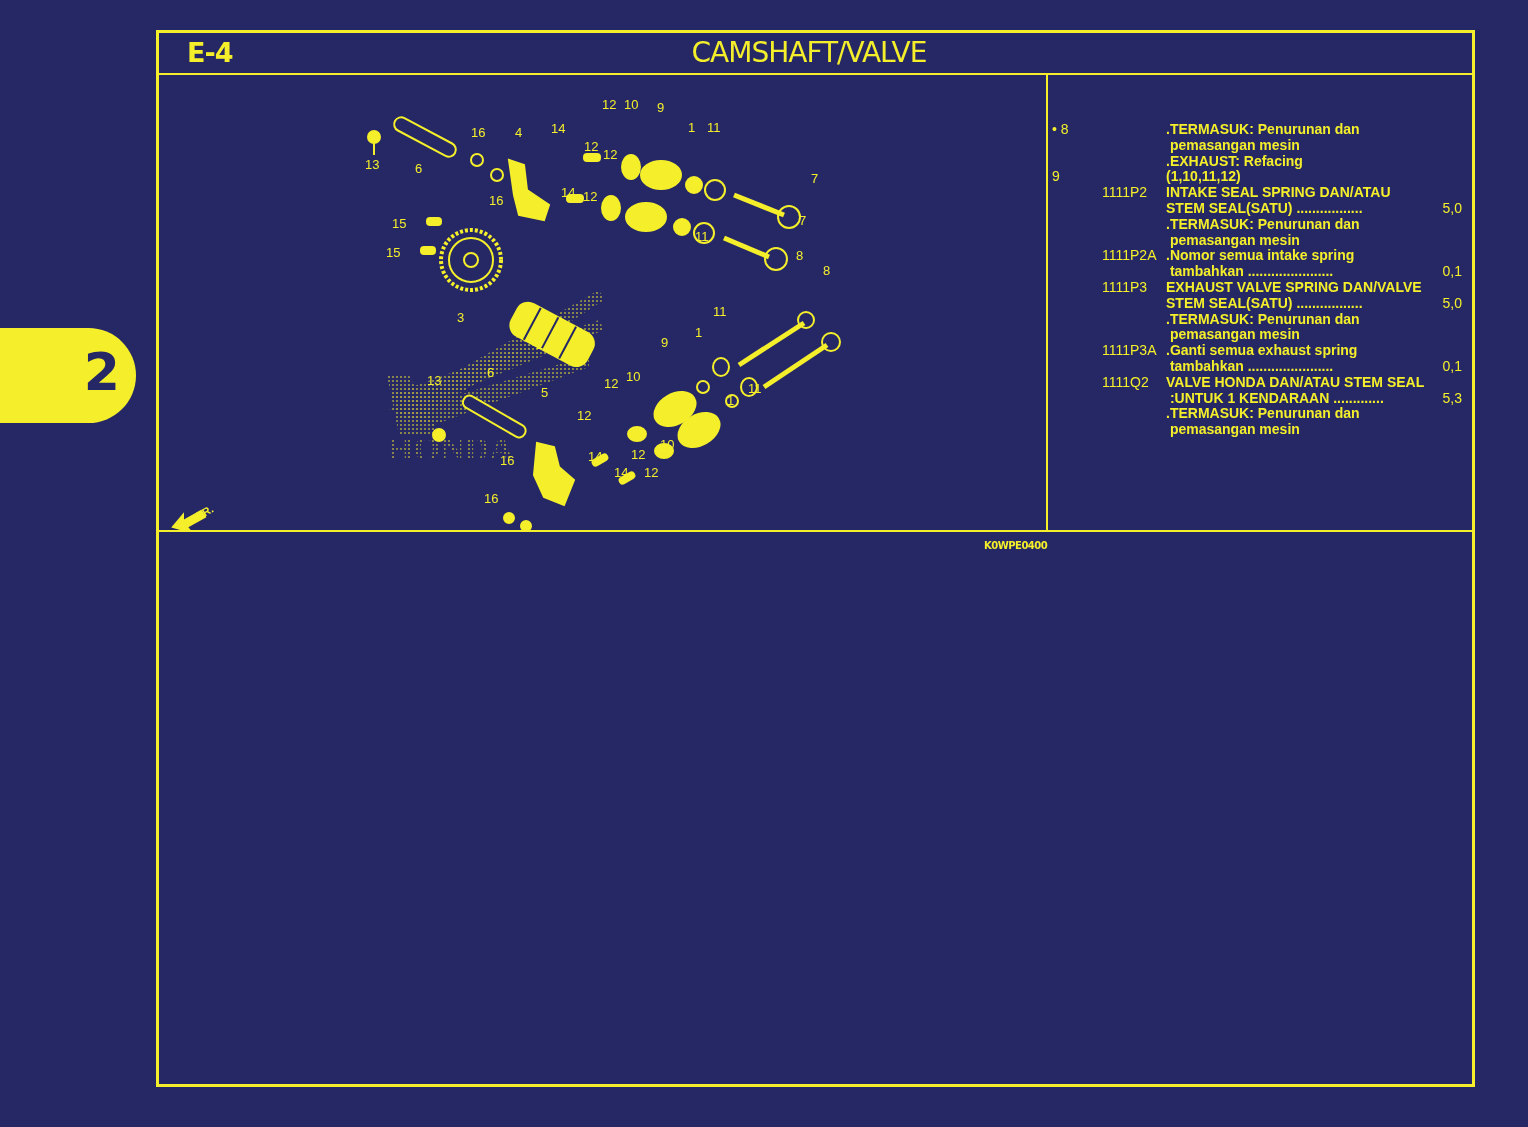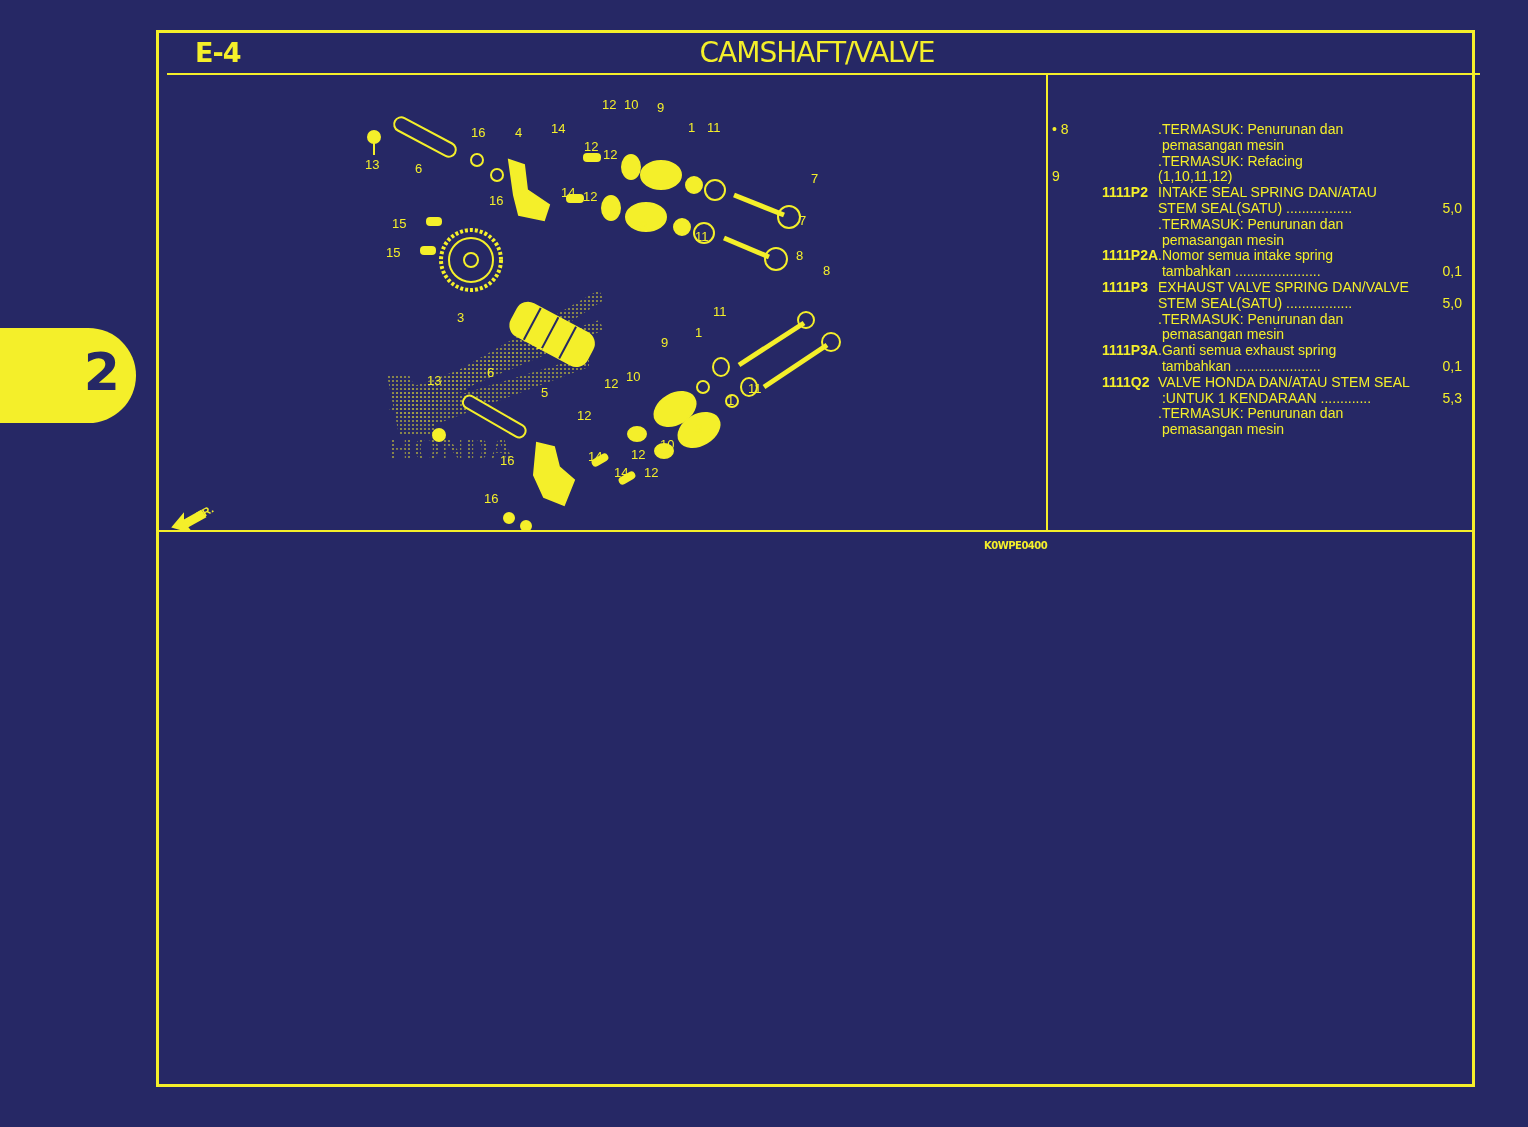--- a/index.html
+++ b/index.html
@@ -1,31 +1,31 @@
 <!DOCTYPE html>
 <html><head>
 <meta charset="utf-8">
 <style>
   html,body{margin:0;padding:0;}
   body{width:1528px;height:1127px;background:#262865;position:relative;overflow:hidden;font-family:"DejaVu Sans",sans-serif;color:#f4ef2a;}
   .section-tab{position:absolute;left:0;top:328px;width:136px;height:95px;background:#f4ef2a;border-radius:0 48px 48px 0;}
   .section-tab span{position:absolute;right:18px;top:14px;font-family:"DejaVu Sans",sans-serif;font-weight:bold;font-size:52px;color:#262865;letter-spacing:-2px;}
   .frame{position:absolute;left:156px;top:30px;width:1313px;height:1051px;border:3px solid #f4ef2a;box-sizing:content-box;}
-  .hdr{position:absolute;left:0;top:0;width:1313px;height:40px;border-bottom:2px solid #f4ef2a;margin-left:8px;}
+  .hdr{position:absolute;left:0;top:0;width:1313px;height:40px;border-bottom:2px solid #f4ef2a;}
   .hdr .code{position:absolute;left:28px;top:4px;font-family:"DejaVu Sans",sans-serif;font-weight:bold;font-size:27px;letter-spacing:-1px;}
   .hdr .title{position:absolute;left:0;right:13px;top:3px;text-align:center;font-family:"DejaVu Sans",sans-serif;font-size:28px;letter-spacing:-1px;}
   .diagram{position:absolute;left:0;top:42px;width:887px;height:455px;border-right:2px solid #f4ef2a;border-bottom:2px solid #f4ef2a;}
   .table-panel{position:absolute;left:889px;top:42px;width:424px;height:455px;border-bottom:2px solid #f4ef2a;}
   .th{position:absolute;left:0;top:0;width:424px;height:42px;border-bottom:2px solid #f4ef2a;font-family:"DejaVu Sans Mono",monospace;font-size:14px;}
   .th div{position:absolute;line-height:17px;}
   .rows{position:absolute;left:0;top:47px;width:424px;font-family:"Liberation Sans",sans-serif;font-size:14px;}
   .row{position:relative;height:15.8px;line-height:15.8px;white-space:pre;}
   .row .ref{position:absolute;left:4px;width:36px;}
-  .row .lon{position:absolute;left:54px;font-weight:bold;}
-  .row .desc{position:absolute;left:110px;font-stretch:condensed;}
+  .row .lon{position:absolute;left:54px;}
+  .row .desc{position:absolute;left:118px;font-stretch:condensed;font-weight:bold;}
   .row .frt{position:absolute;right:10px;text-align:center;}
   .lower{position:absolute;left:0;top:499px;width:1313px;height:552px;}
   .partno{position:absolute;left:797px;top:465px;font-size:10px;font-weight:bold;letter-spacing:-0.5px;padding-left:28px;}
   svg text{font-family:"Liberation Sans",sans-serif;font-size:13px;fill:#f4ef2a;}
 </style>
 </head>
 <body>
 
 <div class="section-tab">
   <span>2</span>
@@ -168,21 +168,21 @@
         <text x="40" y="445" style="font-weight:bold;font-size:11px;" transform="rotate(-30 40 445)">FR.</text>
       </g>
     </svg>
     <div class="partno">K0WPE0400</div>
   </div>
 
   <div class="table-panel">
     <div class="rows">
       <div class="row"><span class="ref">• 8</span><span class="lon"></span><span class="desc">.TERMASUK: Penurunan dan</span><span class="frt"></span></div>
       <div class="row"><span class="ref"></span><span class="lon"></span><span class="desc"> pemasangan mesin</span><span class="frt"></span></div>
-      <div class="row"><span class="ref"></span><span class="lon"></span><span class="desc">.TERMASUK: Refacing</span><span class="frt"></span></div>
+      <div class="row"><span class="ref"></span><span class="lon"></span><span class="desc">.EXHAUST: Refacing</span><span class="frt"></span></div>
       <div class="row"><span class="ref">9</span><span class="lon"></span><span class="desc">(1,10,11,12)</span><span class="frt"></span></div>
       <div class="row"><span class="ref"></span><span class="lon">1111P2</span><span class="desc">INTAKE SEAL SPRING DAN/ATAU</span><span class="frt"></span></div>
       <div class="row"><span class="ref"></span><span class="lon"></span><span class="desc">STEM SEAL(SATU) .................</span><span class="frt">5,0</span></div>
       <div class="row"><span class="ref"></span><span class="lon"></span><span class="desc">.TERMASUK: Penurunan dan</span><span class="frt"></span></div>
       <div class="row"><span class="ref"></span><span class="lon"></span><span class="desc"> pemasangan mesin</span><span class="frt"></span></div>
       <div class="row"><span class="ref"></span><span class="lon">1111P2A</span><span class="desc">.Nomor semua intake spring</span><span class="frt"></span></div>
       <div class="row"><span class="ref"></span><span class="lon"></span><span class="desc"> tambahkan ......................</span><span class="frt">0,1</span></div>
       <div class="row"><span class="ref"></span><span class="lon">1111P3</span><span class="desc">EXHAUST VALVE SPRING DAN/VALVE</span><span class="frt"></span></div>
       <div class="row"><span class="ref"></span><span class="lon"></span><span class="desc">STEM SEAL(SATU) .................</span><span class="frt">5,0</span></div>
       <div class="row"><span class="ref"></span><span class="lon"></span><span class="desc">.TERMASUK: Penurunan dan</span><span class="frt"></span></div>

